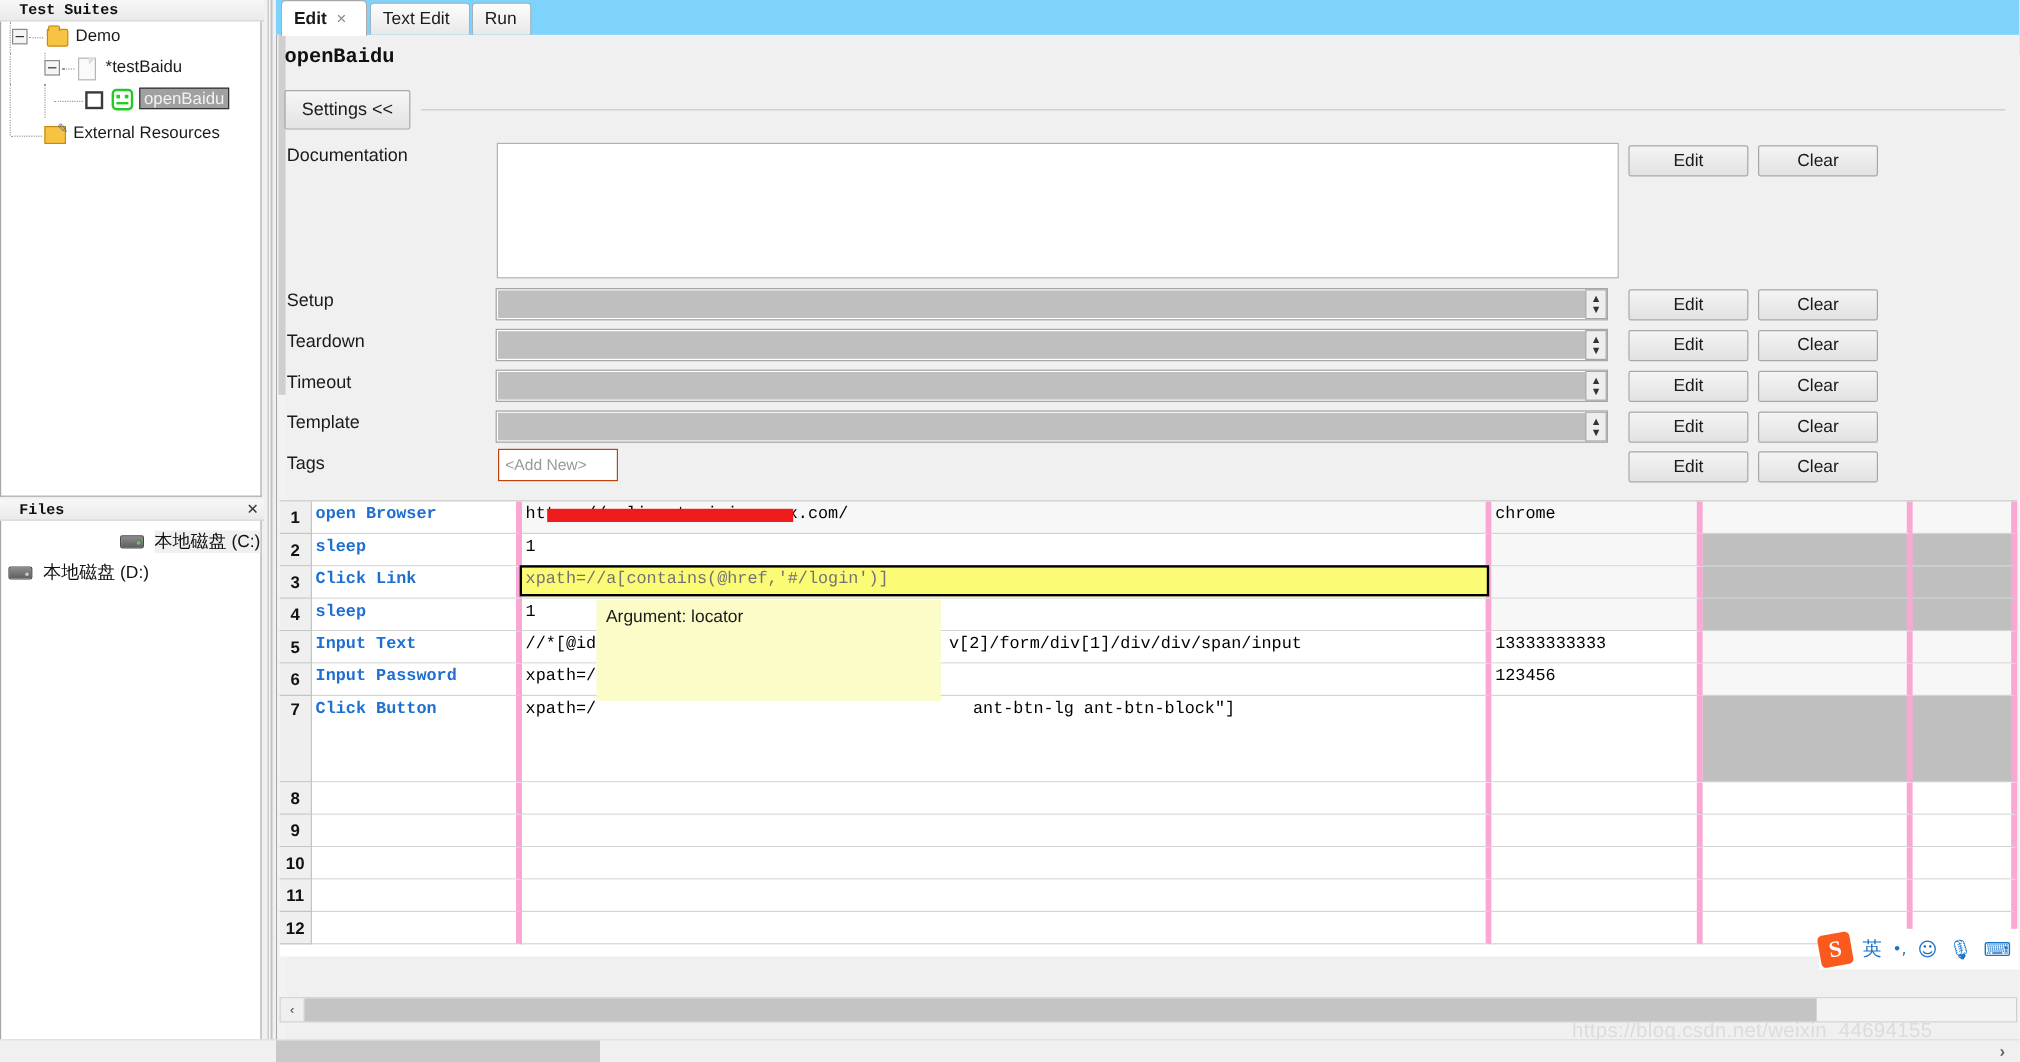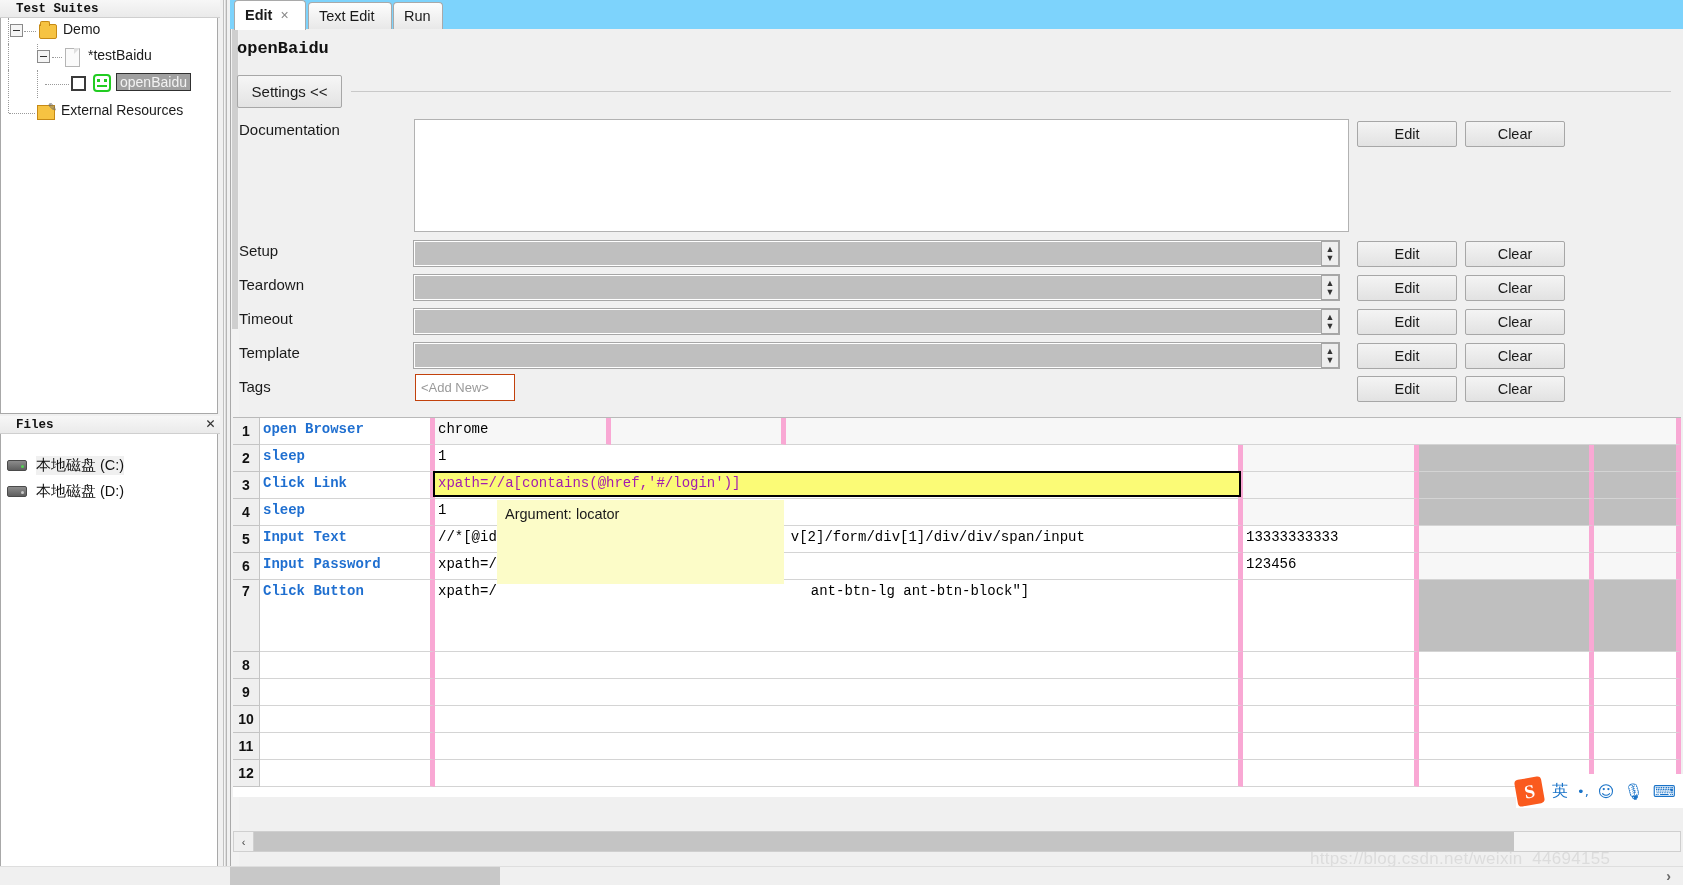--- a/index.html
+++ b/index.html
@@ -236,21 +236,21 @@
     display:inline-block; position:relative;
   }
   .redact .bar {
     position:absolute; left:18px; top:3px; width:205px; height:11px; background:#ef1b1b;
   }
 
   .sel-cell {
     position:absolute; background:#fbfb76;
     border:2px solid #000; z-index:6;
     font-family:"Liberation Mono", monospace; font-size:14px;
-    padding:2px 0 0 3px; white-space:nowrap; color:#a21caf;
+    padding:2px 0 0 3px; white-space:nowrap; color:#737373;
   }
   .tooltip {
     position:absolute; background:#fcfcc8;
     z-index:9; padding:6px 0 0 8px;
     font-size:14.5px; color:#1a1a1a;
     font-family:"Liberation Sans", sans-serif;
   }
 
   
   .hscroll {
@@ -347,21 +347,21 @@
         <div class="tree-label" style="left:60px; top:2px;">External Resources</div>
       </div>
     </div>
 
     <div class="panel-title files-title">
       <span>Files</span>
       <span class="closex">✕</span>
     </div>
 
     <div class="files-pane">
-      <div class="file-row" style="margin-top:18px;">
+      <div class="file-row" style="margin-top:4px;justify-content:flex-end;">
         <div class="drive-ico"></div>
         <div class="file-label hl">
           <span class="cn">本地磁盘</span><span> (C:)</span>
         </div>
       </div>
       <div class="file-row">
         <div class="drive-ico gray"></div>
         <div class="file-label">
           <span class="cn">本地磁盘</span><span> (D:)</span>
         </div>
@@ -442,20 +442,23 @@
       <div class="frow-label" style="top:349px;">Tags</div>
       <div class="tag-new" style="top:345px;">&lt;Add New&gt;</div>
       <div class="btn" style="left:1126px; top:347px;">Edit</div>
       <div class="btn" style="left:1234px; top:347px;">Clear</div>
 
       <div class="grid">
 
         <div class="grow" style="top:0; height:27px;">
           <div class="gnum">1</div>
           <div class="gc c0"><span class="kwtext">open Browser</span></div>
+          <div class="gc c1 shade">
+            <span class="redact">https://online-training-xxx.com/<span class="bar"></span></span>
+          </div>
           <div class="gc c2 shade"><span>chrome</span></div>
           <div class="gc c3 shade"></div>
           <div class="gc c4 shade"></div>
         </div>
 
         <div class="grow" style="top:27px; height:27px;">
           <div class="gnum">2</div>
           <div class="gc c0"><span class="kwtext">sleep</span></div>
           <div class="gc c1"><span>1</span></div>
           <div class="gc c2 shade"></div>

